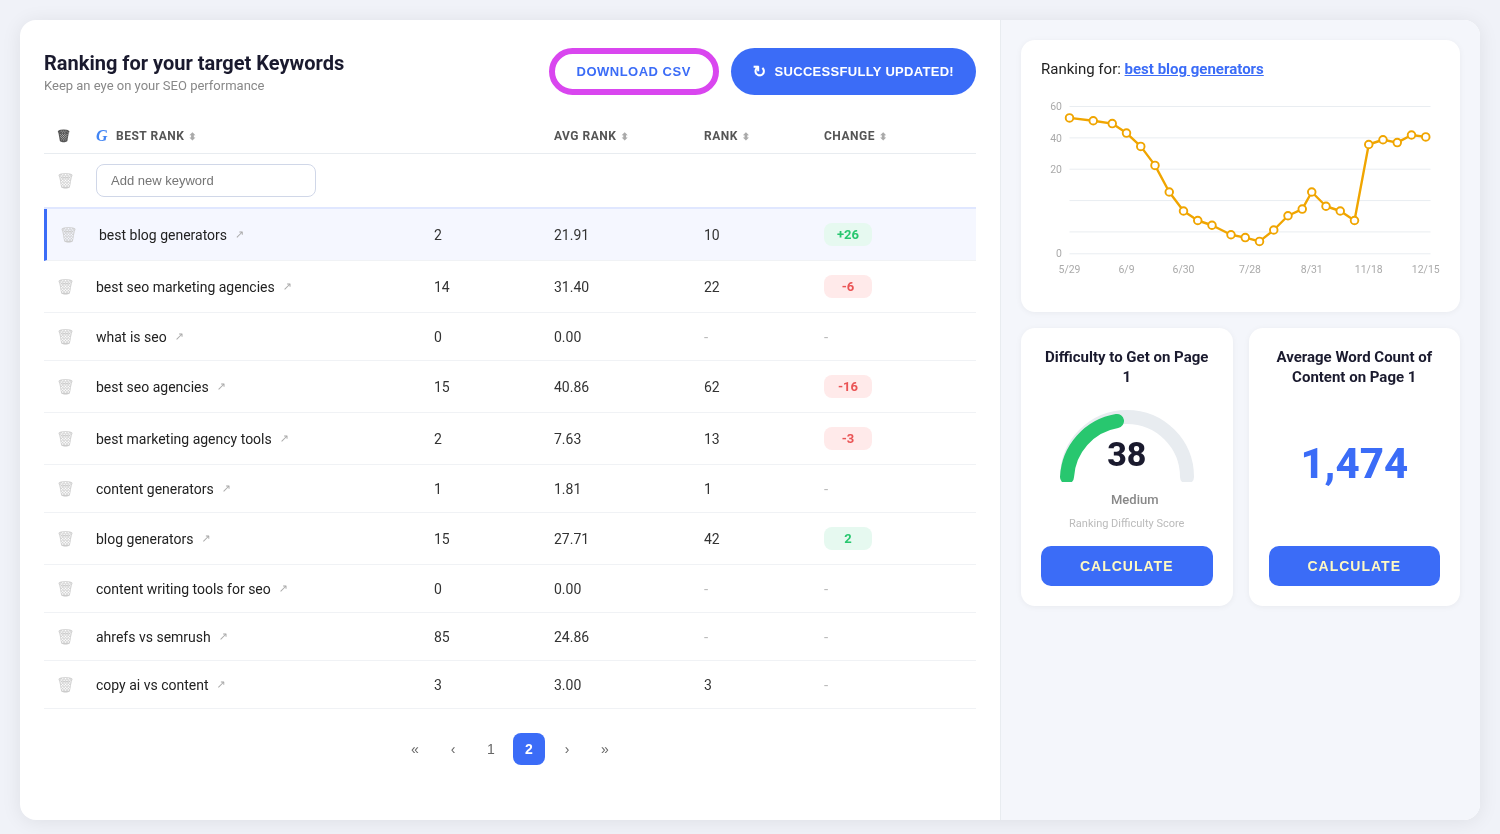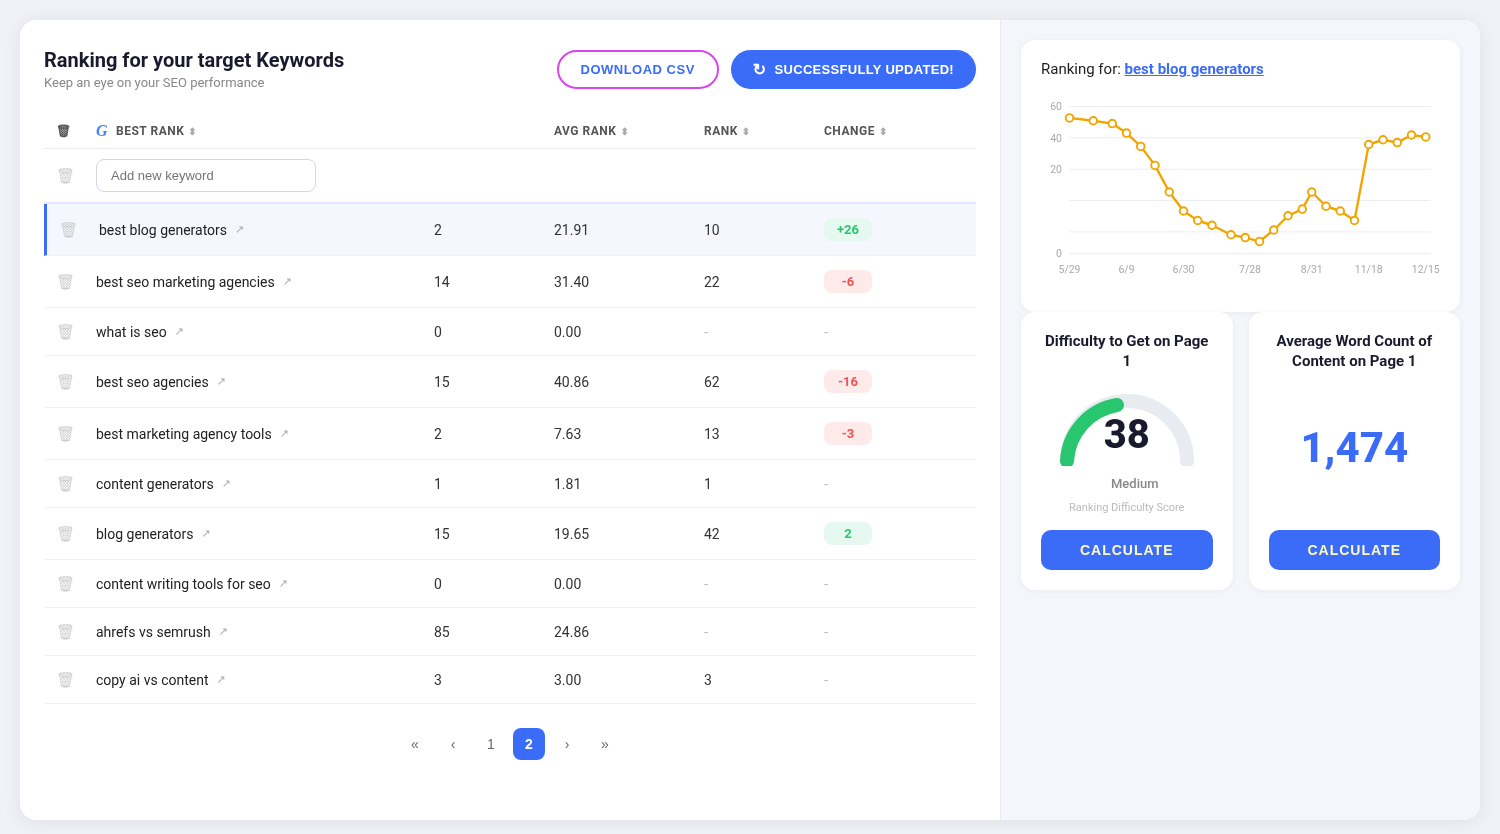--- a/index.html
+++ b/index.html
@@ -41,21 +41,21 @@
     .title-block p {
       font-size: 13px;
       color: #888;
       margin-top: 3px;
     }
     .header-buttons {
       display: flex;
       gap: 12px;
     }
     .btn-outline {
-      border: 2px solid #d946ef;
+      border: 6px solid #d946ef;
       background: #fff;
       color: #3b6cf7;
       padding: 10px 22px;
       border-radius: 30px;
       font-size: 13px;
       font-weight: 700;
       cursor: pointer;
       letter-spacing: 0.5px;
     }
     .btn-filled {
@@ -181,20 +181,21 @@
       justify-content: center;
     }
     .pag-btn.active { background: #3b6cf7; color: #fff; font-weight: 700; }
     
     .right-panel {
       width: 480px;
       background: #f4f6fb;
       padding: 20px;
       display: flex;
       flex-direction: column;
+      gap: 16px;
       border-left: 1px solid #e8ecf0;
     }
     
     .chart-card {
       background: #fff;
       border-radius: 14px;
       padding: 20px;
       box-shadow: 0 1px 6px rgba(0,0,0,0.05);
     }
     .chart-title {
@@ -236,21 +237,21 @@
     .gauge-wrapper {
       position: relative;
       width: 150px;
       height: 85px;
     }
     .gauge-number {
       position: absolute;
       bottom: 8px;
       left: 50%;
       transform: translateX(-50%);
-      font-size: 40px;
+      font-size: 34px;
       font-weight: 800;
       color: #1a1a2e;
       text-align: center;
     }
     .gauge-label {
       font-size: 13px;
       color: #888;
       font-weight: 500;
       margin-left: 16px;
     }
@@ -409,21 +410,21 @@
     </div>
           <div class="keyword-row">
       <div>
         <span class="trash-icon">🗑</span>
       </div>
       <div class="keyword-cell">
         <span>blog generators</span>
         <span class="ext-link">↗</span>
       </div>
       <div class="cell-value">15</div>
-      <div class="cell-value">19.65</div>
+      <div class="cell-value">27.71</div>
       <div><span class="cell-value">42</span></div>
       <div><span class="badge badge-green">2</span></div>
     </div>
           <div class="keyword-row">
       <div>
         <span class="trash-icon">🗑</span>
       </div>
       <div class="keyword-cell">
         <span>content writing tools for seo</span>
         <span class="ext-link">↗</span>

